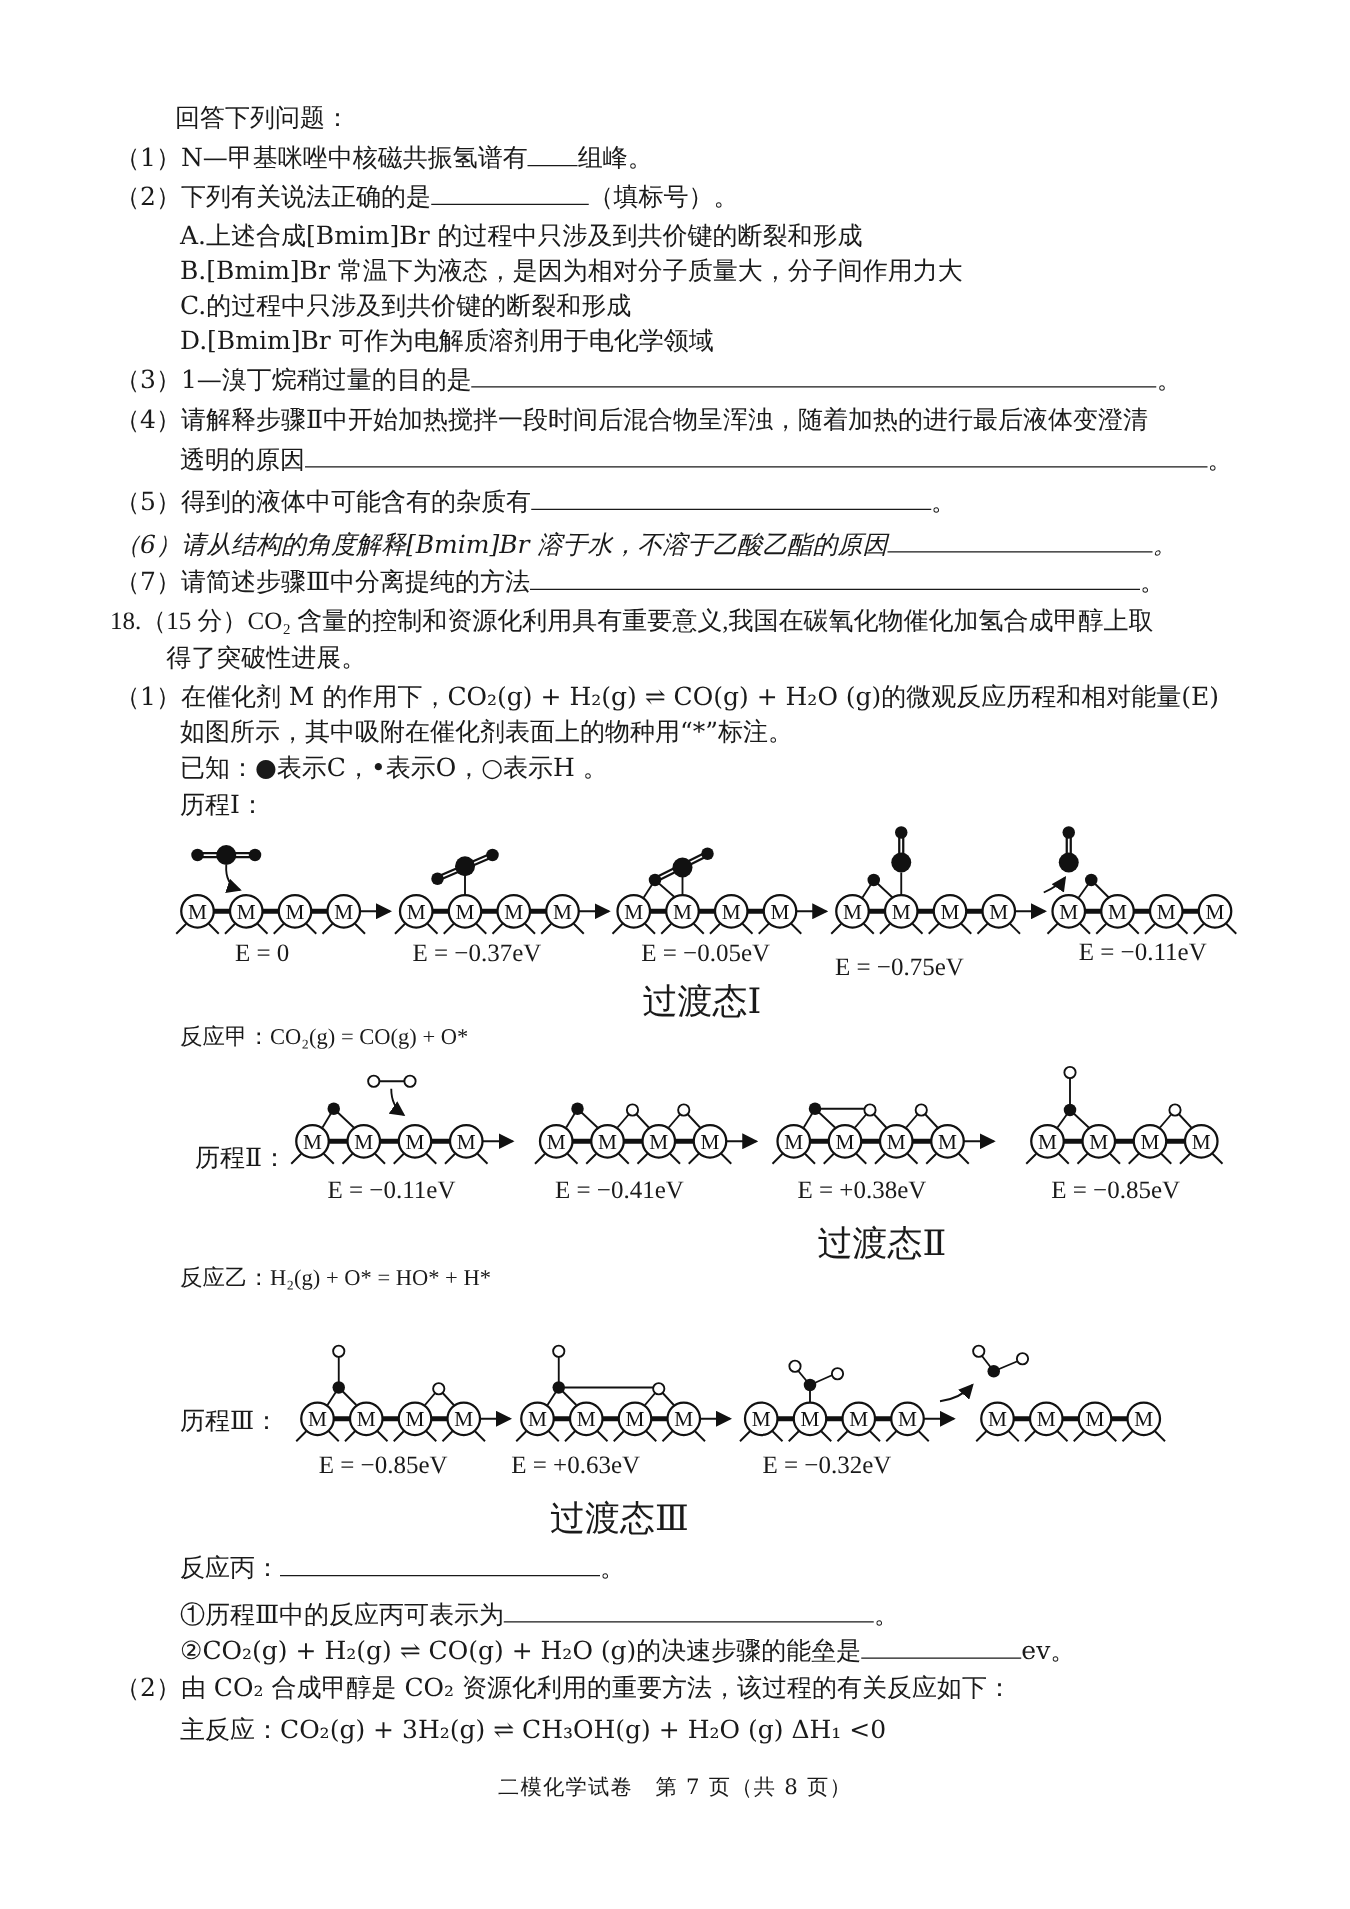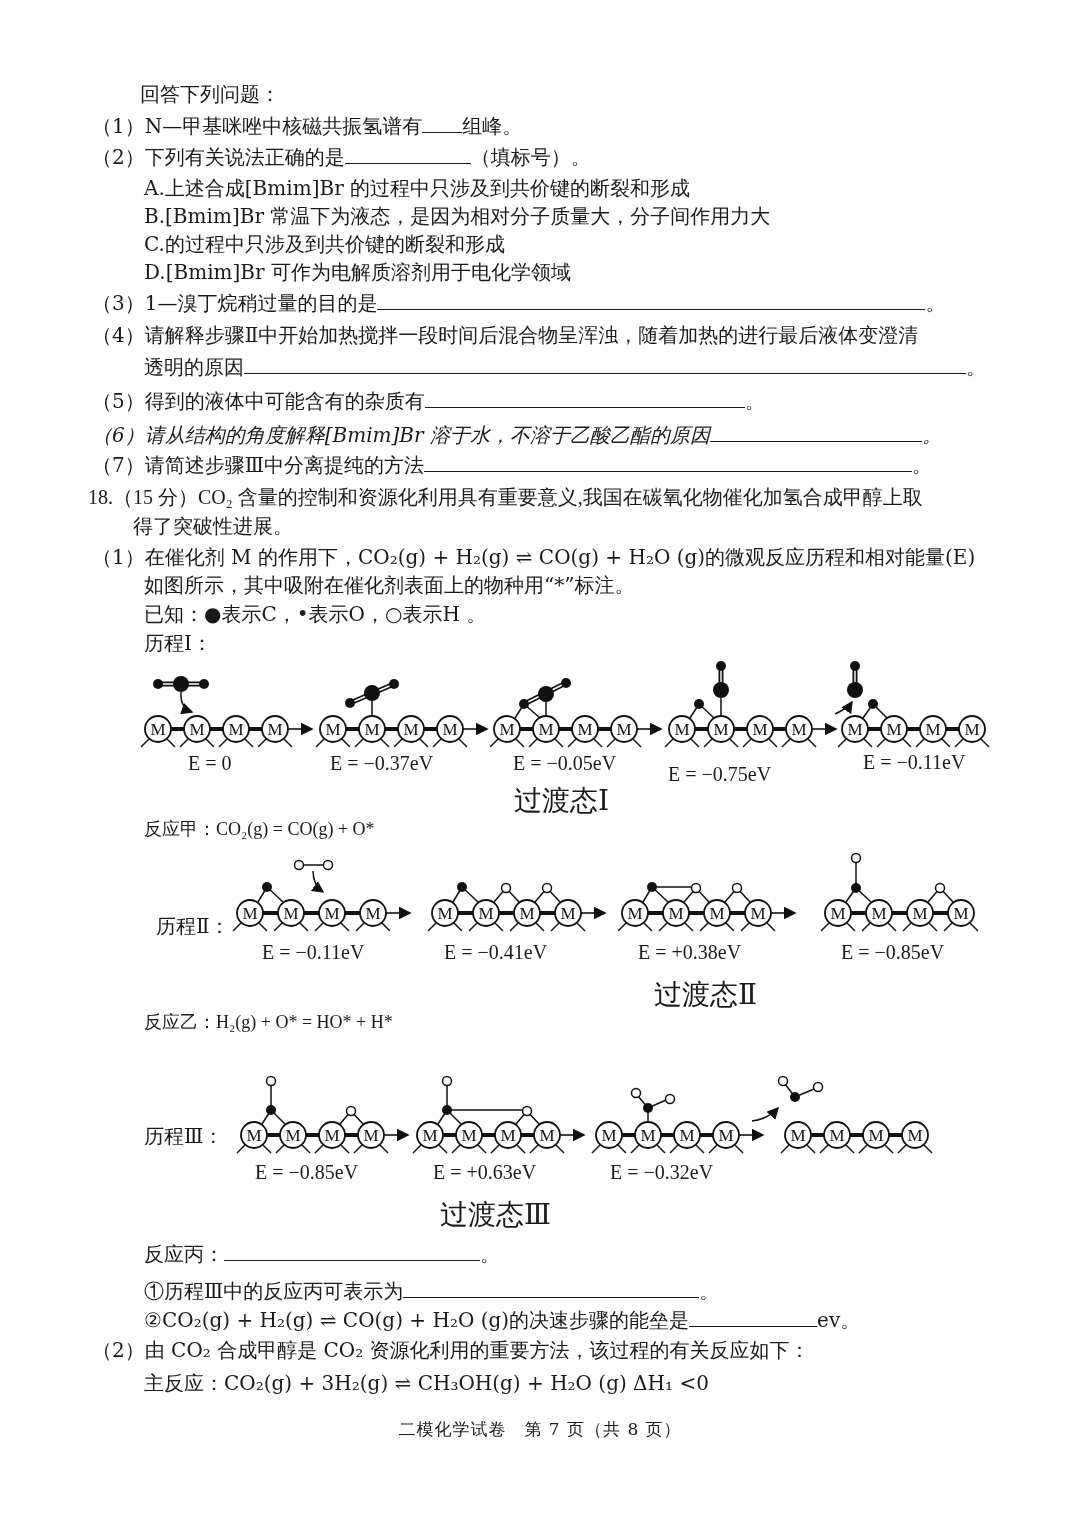--- a/index.html
+++ b/index.html
@@ -306,21 +306,21 @@
 <div class="e" style="top:941px;left:262px;">E = −0.11eV</div>
 <div class="e" style="top:941px;left:444px;">E = −0.41eV</div>
 <div class="e" style="top:941px;left:638px;">E = +0.38eV</div>
 <div class="e" style="top:941px;left:841px;">E = −0.85eV</div>
 <div class="ts" style="top:976px;left:654px;">过渡态Ⅱ</div>
 
 <div class="line eq" style="top:1010px;left:144px;">反应乙：H₂(g) + O* = HO* + H*</div>
 
 <div class="line" style="top:1124px;left:144px;">历程Ⅲ：</div>
 <div class="e" style="top:1161px;left:255px;">E = −0.85eV</div>
-<div class="e" style="top:1161px;left:433px;text-align:right;">E = +0.63eV</div>
+<div class="e" style="top:1161px;left:409px;text-align:right;">E = +0.63eV</div>
 <div class="e" style="top:1161px;left:610px;">E = −0.32eV</div>
 <div class="ts" style="top:1196px;left:440px;">过渡态Ⅲ</div>
 
 <div class="line" style="top:1242px;left:144px;">
   <span>反应丙：</span><span class="blank" style="width:256px"></span><span>。</span>
 </div>
 
 <div class="line" style="top:1279px;left:144px;">
   <span>①历程Ⅲ中的反应丙可表示为</span><span class="blank" style="width:296px"></span><span>。</span>
 </div>

